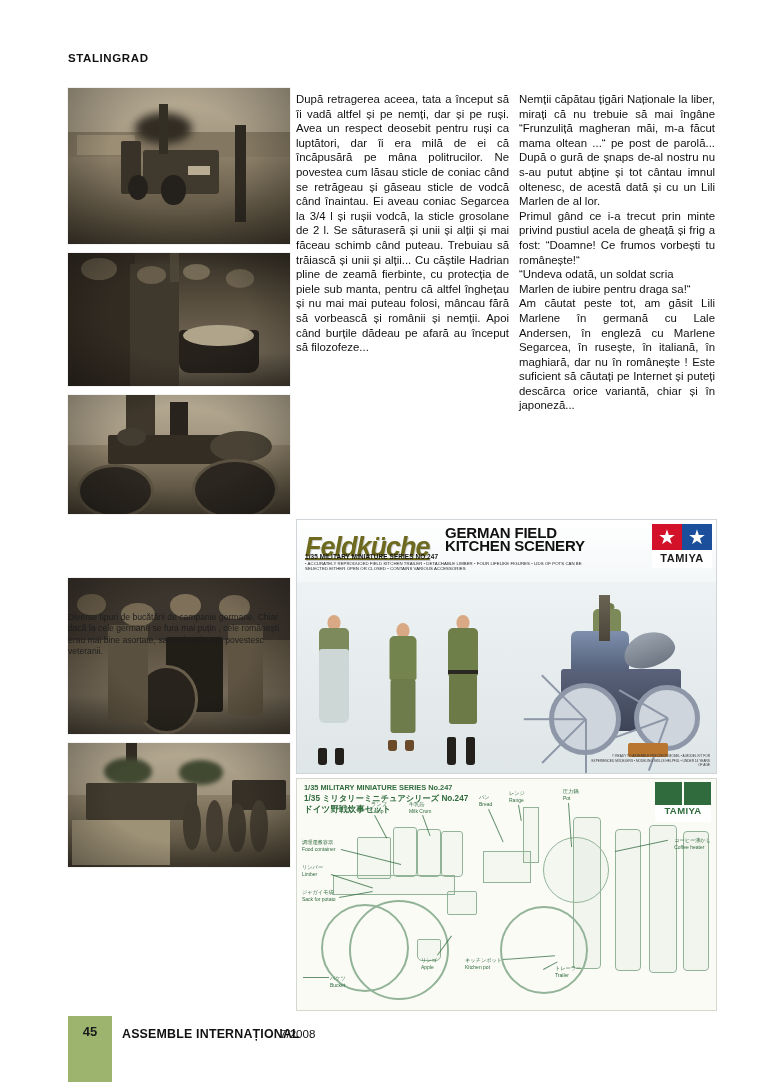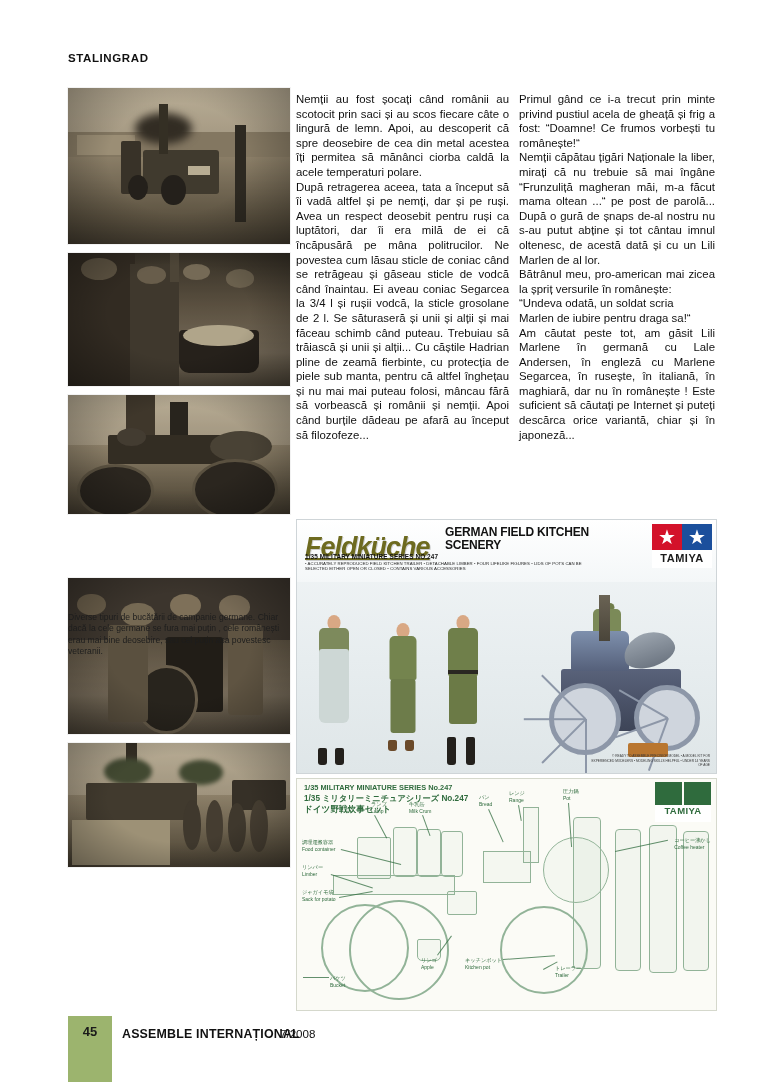--- a/index.html
+++ b/index.html
@@ -78,21 +78,21 @@
   .ba-title{
     position:absolute;left:8px;top:12px;
     font-family:"Liberation Sans", sans-serif;
     font-size:27px;font-weight:bold;font-style:italic;
     color:#6d6a1f;letter-spacing:-1px;
     text-shadow:1px 1px 0 rgba(0,0,0,.18);
     text-decoration:underline;
   }
   .ba-sub{
     position:absolute;left:148px;top:6px;width:180px;
-    font-size:12px;font-weight:bold;line-height:13px;color:#111;
+    font-size:15px;font-weight:bold;line-height:13px;color:#111;
     letter-spacing:-.2px;
   }
   .ba-series{
     position:absolute;left:8px;top:33px;
     font-size:6.4px;font-weight:bold;color:#111;letter-spacing:.1px;
   }
   .ba-feat{
     position:absolute;left:8px;top:41px;width:300px;
     font-size:4.3px;line-height:5.4px;color:#222;letter-spacing:.05px;
   }
@@ -276,31 +276,29 @@
       <div class="bar" style="left:2%;top:62%;width:44%;height:36%;background:#b9b09a;"></div>
       <div class="blob" style="left:52%;top:46%;width:8%;height:40%;background:#4a443a;"></div>
       <div class="blob" style="left:62%;top:46%;width:8%;height:42%;background:#514a3f;"></div>
       <div class="blob" style="left:72%;top:48%;width:8%;height:40%;background:#4a443a;"></div>
       <div class="blob" style="left:82%;top:46%;width:8%;height:42%;background:#514a3f;"></div>
       <div class="sepia"></div>
         <div class="vig"></div>
     </div>
   </div>
 
-  <div class="caption">Diverse tipuri de bucătării de campanie germane. Chiar dacă la cele germane se fura mai puțin , cele românești erau mai bine deosebire, sau cel puțin așa povestesc veteranii.</div>
+  <div class="caption">Diverse tipuri de bucătării de campanie germane. Chiar dacă la cele germane se fura mai puțin , cele românești erau mai bine asortate, sau cel puțin așa povestesc veteranii.</div>
 
   <div class="col col2">
-    <p>Nemții au fost șocați când românii au scotocit prin saci și au scos fiecare câte o lingură de lemn. Apoi, au descoperit că spre deosebire de cea din metal acestea îți permitea să mănânci ciorba caldă la acele temperaturi polare.</p>
     <p>După retragerea aceea, tata a început să îi vadă altfel și pe nemți, dar și pe ruși. Avea un respect deosebit pentru ruși ca luptători, dar îi era milă de ei că încăpusără pe mâna politrucilor. Ne povestea cum lăsau sticle de coniac când se retrăgeau și găseau sticle de vodcă când înaintau. Ei aveau coniac Segarcea la 3/4 l și rușii vodcă, la sticle grosolane de 2 l. Se săturaseră și unii și alții și mai făceau schimb când puteau. Trebuiau să trăiască și unii și alții... Cu căștile Hadrian pline de zeamă fierbinte, cu protecția de piele sub manta, pentru că altfel înghețau și nu mai mai puteau folosi, mâncau fără să vorbească și românii și nemții. Apoi când burțile dădeau pe afară au început să filozofeze...</p>
   </div>
 
   <div class="col col3">
+    <p>Nemții căpătau țigări Naționale la liber, mirați că nu trebuie să mai îngâne “Frunzuliță magheran măi, m-a făcut mama oltean ...“ pe post de parolă... După o gură de șnaps de-al nostru nu s-au putut abține și tot cântau imnul oltenesc, de acestă dată și cu un Lili Marlen de al lor.</p>
     <p>Primul gând ce i-a trecut prin minte privind pustiul acela de gheață și frig a fost: “Doamne! Ce frumos vorbești tu românește!“</p>
-    <p>Nemții căpătau țigări Naționale la liber, mirați că nu trebuie să mai îngâne “Frunzuliță magheran măi, m-a făcut mama oltean ...“ pe post de parolă... După o gură de șnaps de-al nostru nu s-au putut abține și tot cântau imnul oltenesc, de acestă dată și cu un Lili Marlen de al lor.</p>
-    <p>Bătrânul meu, pro-american mai zicea la șpriț versurile în românește:</p>
     <p>“Undeva odată, un soldat scria</p>
     <p>Marlen de iubire pentru draga sa!“</p>
     <p>Am căutat peste tot, am găsit Lili Marlene în germană cu Lale Andersen, în engleză cu Marlene Segarcea, în rusește, în italiană, în maghiară, dar nu în românește ! Este suficient să căutați pe Internet și puteți descărca orice variantă, chiar și în japoneză...</p>
   </div>
 
   <div class="boxart">
     <div class="ba-sky"></div>
     <div class="ba-top"></div>
 
     <div class="ba-title">Feldküche</div>

